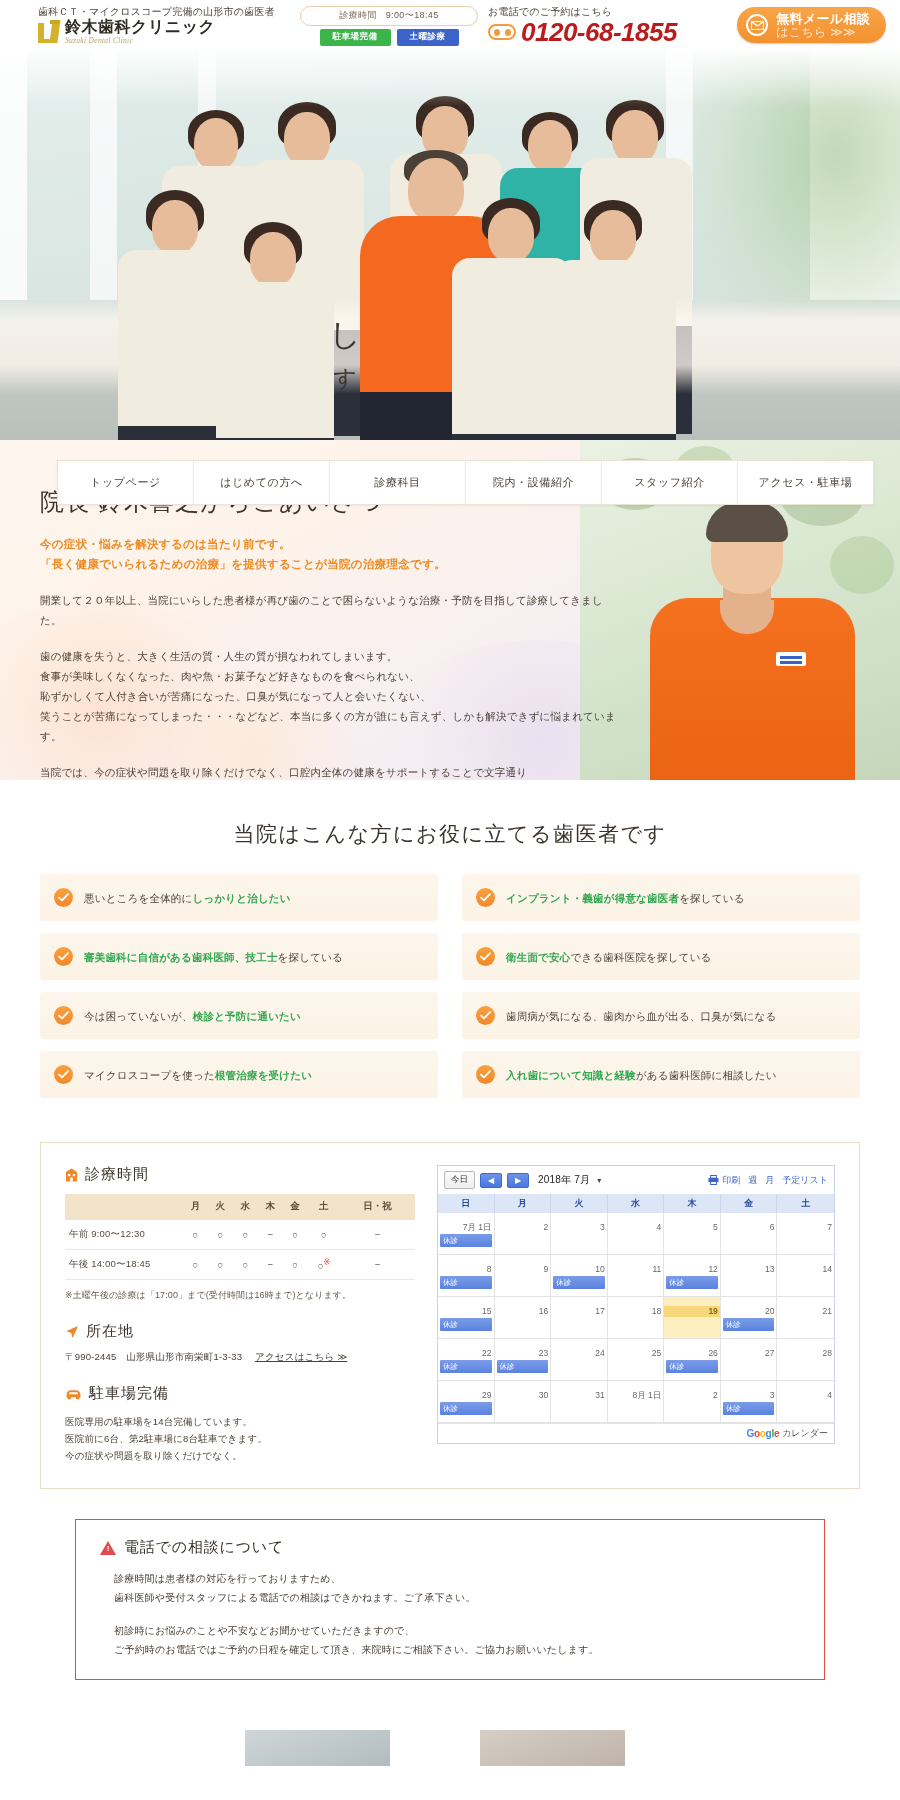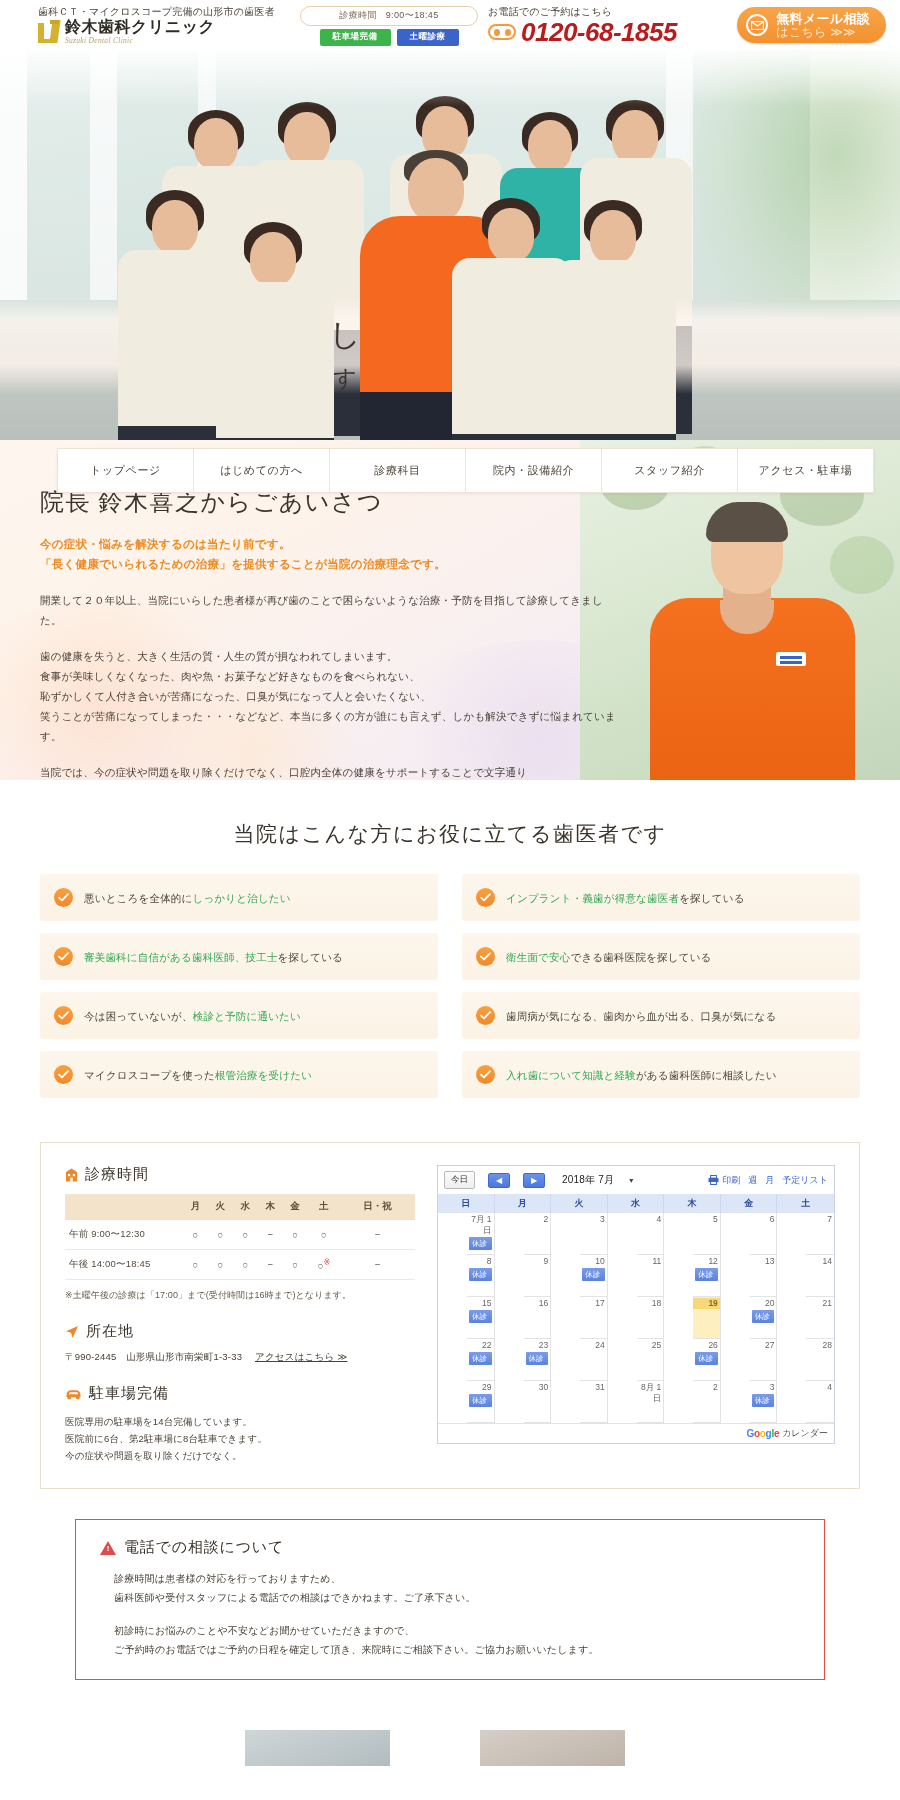--- a/index.html
+++ b/index.html
@@ -128,21 +128,21 @@
   .hero-copy {
     position: absolute; left: 0; top: 262px; width: 900px; text-align: center;
     font-family: "Liberation Serif", "DejaVu Serif", serif; color: #3c342c;
   }
   .hero-l1 { font-size: 31px; letter-spacing: 3px; line-height: 46px; }
   .hero-l2 { font-size: 23px; letter-spacing: 2.5px; line-height: 38px; margin-top: 2px; }
 
   
   .nav-wrap {
     position: absolute; left: 50%; transform: translateX(-50%);
-    top: 448px; width: 848px; z-index: 12; padding-left: 31px;
+    top: 460px; width: 848px; z-index: 12; padding-left: 31px;
   }
   .nav {
     display: flex; background: #fff; border: 1px solid #ece3d4;
     box-shadow: 0 1px 3px rgba(0,0,0,.06);
   }
   .nav-item {
     flex: 1; text-align: center; font-size: 11px; color: #4b4238;
     padding: 14px 0 14px; letter-spacing: .6px; cursor: pointer;
     border-right: 1px solid #ede5d8;
   }
@@ -199,21 +199,21 @@
     background: linear-gradient(#fdf6ec,#fcf3e6);
     border-radius: 3px; padding: 14px 14px; min-height: 44px;
   }
   .check-icon {
     width: 19px; height: 19px; border-radius: 50%; flex: 0 0 auto;
     background: linear-gradient(#f9a13f,#f2882a);
     display: flex; align-items: center; justify-content: center;
   }
   .check-icon svg { display: block; }
   .check-text { font-size: 10.5px; line-height: 16px; color: #4a4136; letter-spacing: .2px; }
-  .hl { color: #2fa84f; font-weight: 400; }
+  .hl { color: #2fa84f; font-weight: 700; }
 
   
   .info-wrap { width: 900px; background: #fff; padding: 22px 0 30px; }
   .info-card {
     width: 820px; margin: 0 auto; border: 1px solid #eadfcb; background: #fff;
     padding: 22px 24px 24px; display: flex; gap: 22px;
   }
   .info-left { width: 350px; }
   .info-right { flex: 1; }
 
@@ -236,21 +236,21 @@
   .hours-note { font-size: 9px; color: #6a5c4c; margin-top: 9px; letter-spacing: .1px; }
 
   .sec-gap { margin-top: 20px; }
   .addr-line { font-size: 9.5px; color: #4a4136; letter-spacing: .2px; }
   .addr-link { color: #4a4136; text-decoration: underline; margin-left: 10px; cursor: pointer; }
   .park-line { font-size: 9.5px; color: #4a4136; line-height: 17px; letter-spacing: .2px; }
 
   
   .gcal { border: 1px solid #c9d3e8; background: #fff; }
   .gcal-top {
-    display: flex; align-items: center; gap: 13px; padding: 5px 6px;
+    display: flex; align-items: center; gap: 5px; padding: 5px 6px;
     background: #fff; font-size: 9px; color: #3c3c3c;
   }
   .gc-btn {
     border: 1px solid #b9b9b9; background: linear-gradient(#fbfbfb,#eee);
     border-radius: 2px; font-size: 8.5px; padding: 2px 6px; color: #333; cursor: pointer;
   }
   .gc-nav {
     background: linear-gradient(#6d93e8,#4a78e0); border: 1px solid #3f69cc;
     border-radius: 2px; width: 22px; height: 15px; color: #fff; cursor: pointer;
     display: flex; align-items: center; justify-content: center; font-size: 8px;
@@ -263,21 +263,21 @@
 
   .gc-dow { display: grid; grid-template-columns: repeat(7,1fr); background: #dde6f7; }
   .gc-dow div {
     text-align: center; font-size: 9px; color: #2a4a9c; padding: 3px 0;
     border-right: 1px solid #ccd8ef; font-weight: 700;
   }
   .gc-dow div:last-child { border-right: none; }
   .gc-grid { display: grid; grid-template-columns: repeat(7,1fr); }
   .gc-cell {
     height: 42px; border-right: 1px solid #e3e3e3; border-bottom: 1px solid #e3e3e3;
-    position: relative; padding: 1px 2px 0; background: #fff; margin-left: 29px;
+    position: relative; padding: 9px 2px 0; background: #fff;
   }
   .gc-cell:nth-child(7n) { border-right: none; }
   .gc-num { font-size: 8.5px; color: #666; text-align: right; display: block; line-height: 11px; }
   .gc-cell.today { background: #fdefc0; }
   .gc-cell.today .gc-num { color: #8a6d1a; font-weight: 700; }
   .gc-cell.today .gc-num-strip { background: #f6d87a; display:block; margin:0 -2px; padding-right:2px; }
   .gc-evt {
     background: linear-gradient(#7b9ce8,#5a82df); color: #fff; font-size: 7.5px;
     padding: 1px 3px; border-radius: 1px; margin-top: 1px; line-height: 11px;
     white-space: nowrap; overflow: hidden; cursor: pointer;

